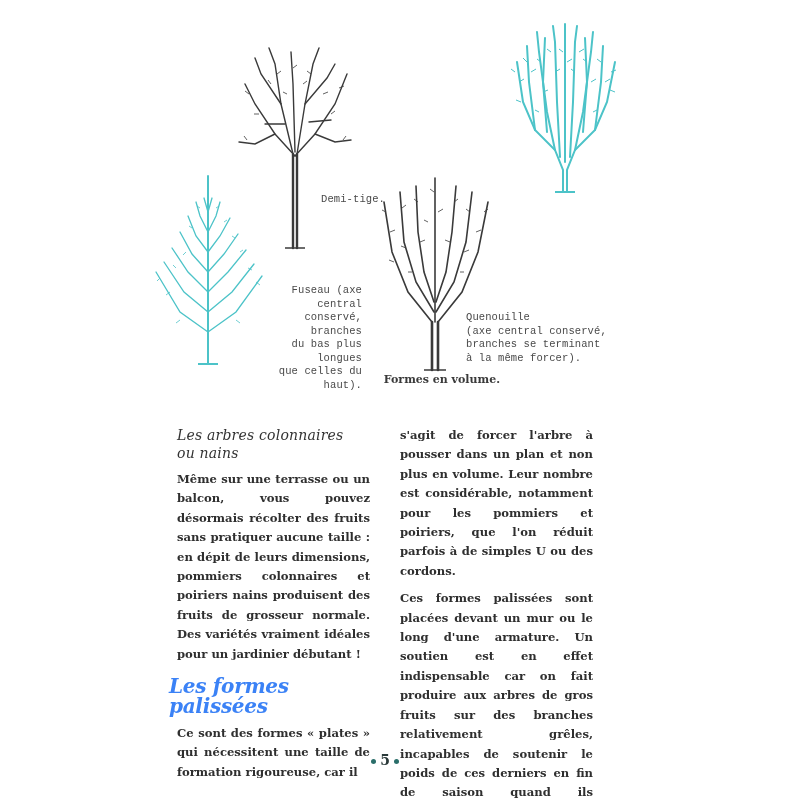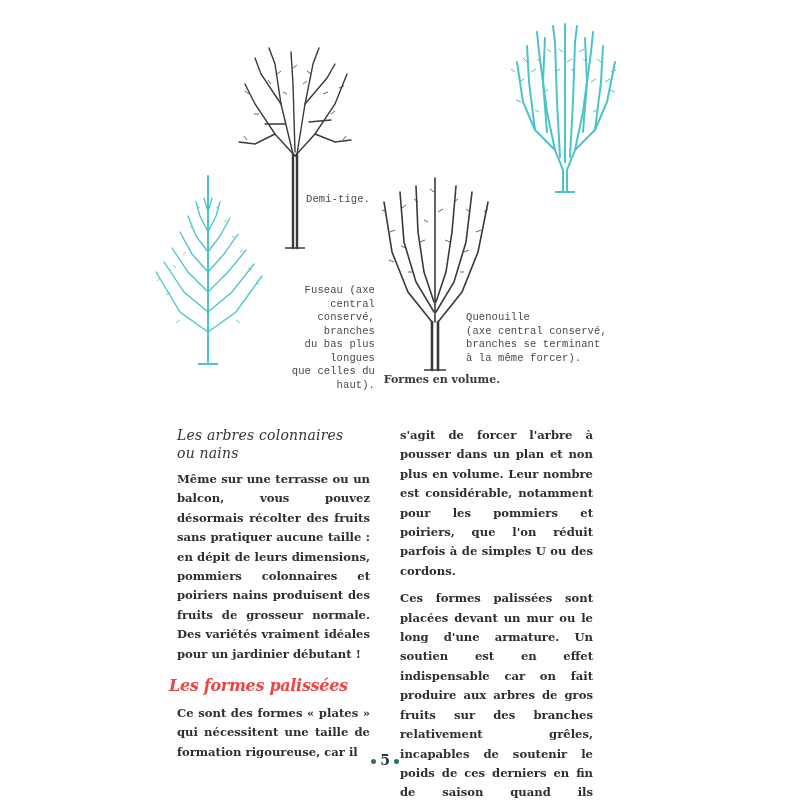--- a/index.html
+++ b/index.html
@@ -7,21 +7,21 @@
   .page { position:absolute; left:0; top:0; width:800px; height:800px; }
   .fig { position:absolute; }
   .caption { position:absolute; font-family:"Liberation Mono", monospace; font-size:10.5px; line-height:13.5px; color:#4a4a4a; letter-spacing:0.1px; }
   .caption.right { text-align:right; }
   .fig-title { position:absolute; left:300px; top:373px; width:200px; text-align:right; font-family:"DejaVu Serif", serif; font-size:11px; font-weight:bold; color:#3a3a3a; }
   .col { position:absolute; top:418px; width:209px; font-family:"DejaVu Serif", serif; font-size:11.6px; line-height:19.4px; color:#2f2f2f; font-weight:bold; }
   .col p { margin:8px; text-align:justify; hyphens:manual; }
   .col-left { left:169px; }
   .col-right { left:392px; }
   .h-italic { font-style:italic; font-weight:normal; font-size:14px; line-height:18px; color:#333; margin:8px; letter-spacing:0.2px; }
-  .h-script { font-family:"DejaVu Serif", serif; font-style:italic; font-weight:bold; font-size:16px; color:#ef4444; margin:12px 0 2px 0; line-height:20px; letter-spacing:-0.3px; }
+  .h-script { font-family:"DejaVu Serif", serif; font-style:italic; font-weight:bold; font-size:20px; color:#3b82f6; margin:12px 0 2px 0; line-height:20px; letter-spacing:-0.3px; }
   .folio { position:absolute; left:340px; top:752px; width:90px; text-align:center; font-family:"DejaVu Serif", serif; font-weight:bold; font-size:14px; color:#2b3a3a; }
   .folio .dot { display:inline-block; width:5px; height:5px; border-radius:50%; background:#2a6e6a; vertical-align:middle; margin:0 4px; }
 </style>
 </head>
 <body>
 
 <div class="page">
 
   <svg class="fig" style="left:505px;top:22px" width="120" height="172" viewBox="0 0 120 172">
     <g stroke="#4cc3c8" stroke-width="2" fill="none" stroke-linecap="round">
@@ -61,21 +61,21 @@
       <path d="M70 60 L92 34 L100 20"></path>
       <path d="M50 80 L30 80"></path>
       <path d="M74 78 L96 76"></path>
     </g>
     <g stroke="#3a3a3a" stroke-width="0.8" fill="none">
       <path d="M14 50 l-4 -3 M24 70 l-5 0 M36 40 l-3 -4 M42 30 l4 -3 M52 50 l-4 -2 M58 24 l4 -3 M68 40 l4 -3 M76 30 l-4 -3 M88 50 l5 -2 M96 70 l4 -3 M104 44 l5 -2 M12 96 l-3 -4 M108 96 l3 -4"></path>
     </g>
     <path d="M50 204 L70 204" stroke="#3a3a3a" stroke-width="1.5"></path>
   </svg>
 
-  <div class="caption" style="left:306px;top:193px;">Demi-tige.</div>
+  <div class="caption" style="left:321px;top:193px;">Demi-tige.</div>
 
   <svg class="fig" style="left:150px;top:172px" width="118" height="194" viewBox="0 0 118 194">
     <g stroke="#4cc3c8" stroke-width="2" fill="none" stroke-linecap="round">
       <path d="M58 192 L58 4"></path>
     </g>
     <g stroke="#4cc3c8" stroke-width="1.3" fill="none" stroke-linecap="round">
       <path d="M58 160 L30 140 L6 100"></path>
       <path d="M58 160 L86 140 L112 104"></path>
       <path d="M58 140 L34 120 L14 90"></path>
       <path d="M58 140 L82 120 L104 92"></path>
@@ -89,21 +89,21 @@
       <path d="M58 60 L66 44 L70 30"></path>
       <path d="M58 40 L54 26"></path>
       <path d="M58 40 L62 26"></path>
     </g>
     <g stroke="#4cc3c8" stroke-width="0.8" fill="none">
       <path d="M10 106 l-3 3 M20 120 l-4 3 M26 96 l-3 -3 M36 80 l-3 3 M98 96 l4 2 M106 110 l4 3 M90 80 l3 -2 M82 64 l3 2 M42 56 l-3 -2 M74 50 l3 -2 M50 36 l-3 -2 M66 36 l3 -2 M30 148 l-4 3 M86 148 l4 3"></path>
     </g>
     <path d="M48 192 L68 192" stroke="#4cc3c8" stroke-width="2"></path>
   </svg>
 
-  <div class="caption right" style="left:265px;top:284px;width:110px;font-family:Liberation Mono, monospace;">
+  <div class="caption right" style="left:252px;top:284px;width:110px;font-family:Liberation Mono, monospace;">
     <div>Fuseau (axe central</div>
     <div>conservé, branches</div>
     <div>du bas plus longues</div>
     <div>que celles du haut).</div>
   </div>
 
   <svg class="fig" style="left:372px;top:172px" width="128" height="200" viewBox="0 0 128 200">
     <g stroke="#3a3a3a" stroke-width="2.6" fill="none" stroke-linecap="round">
       <path d="M60 198 L60 150"></path>
       <path d="M66 198 L66 150"></path>

